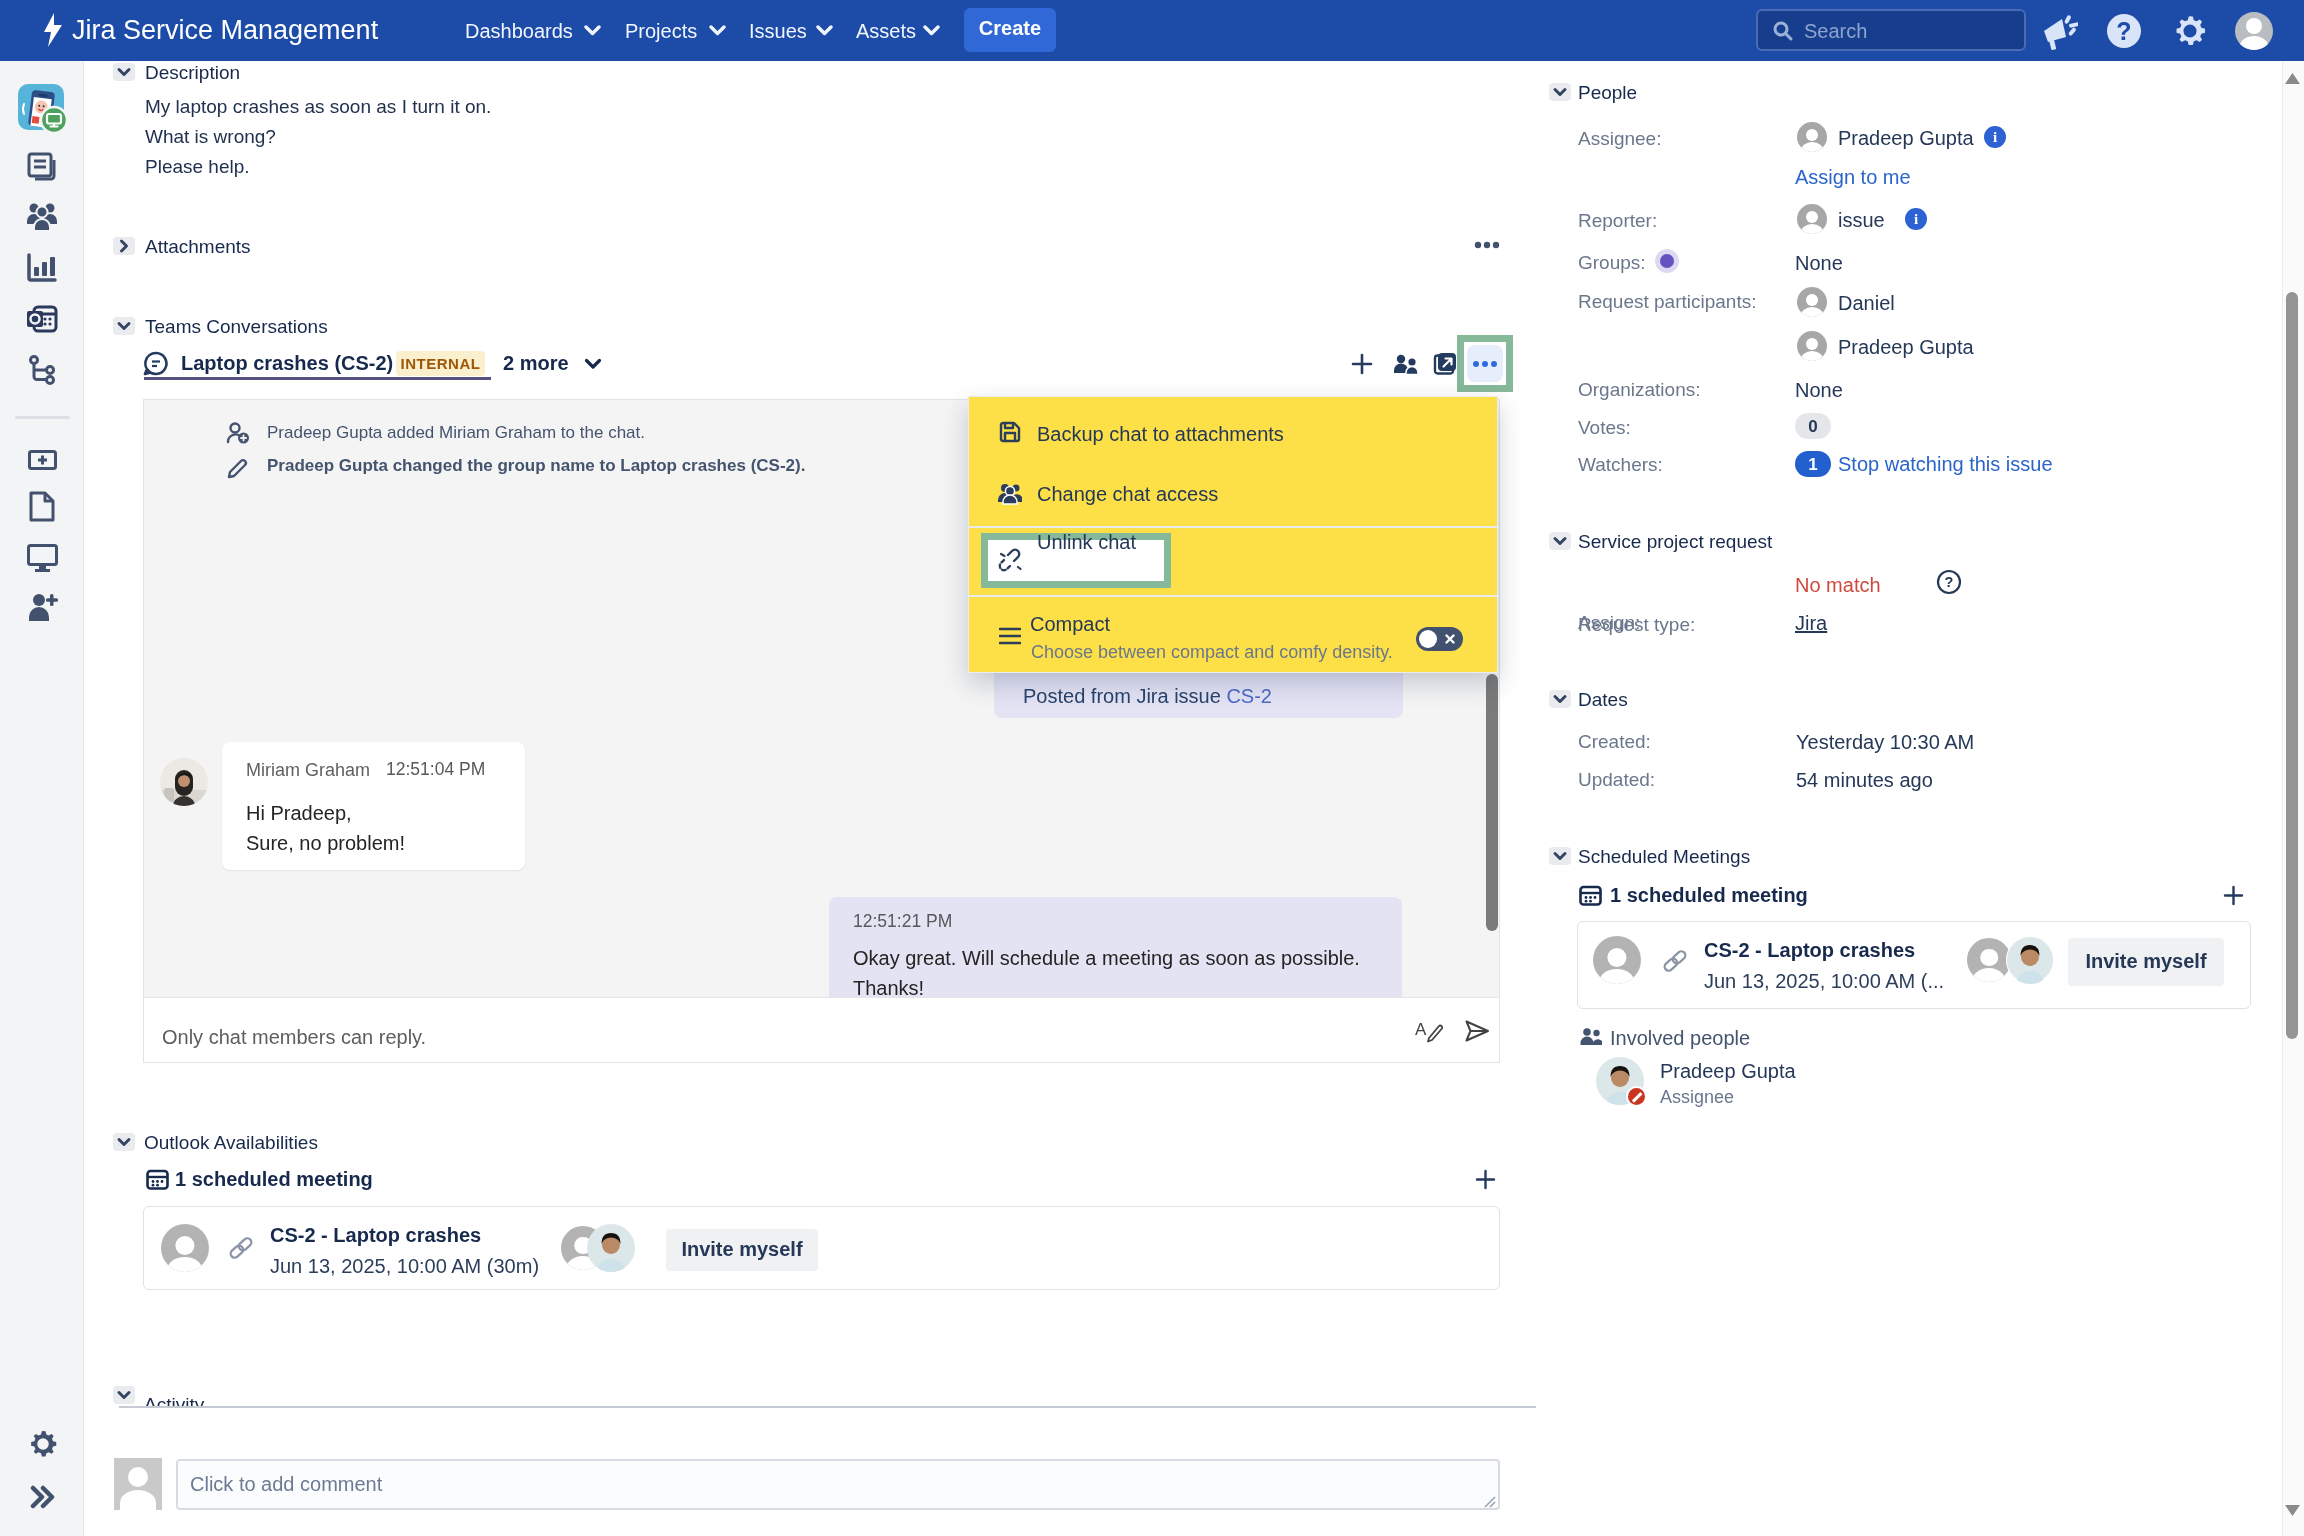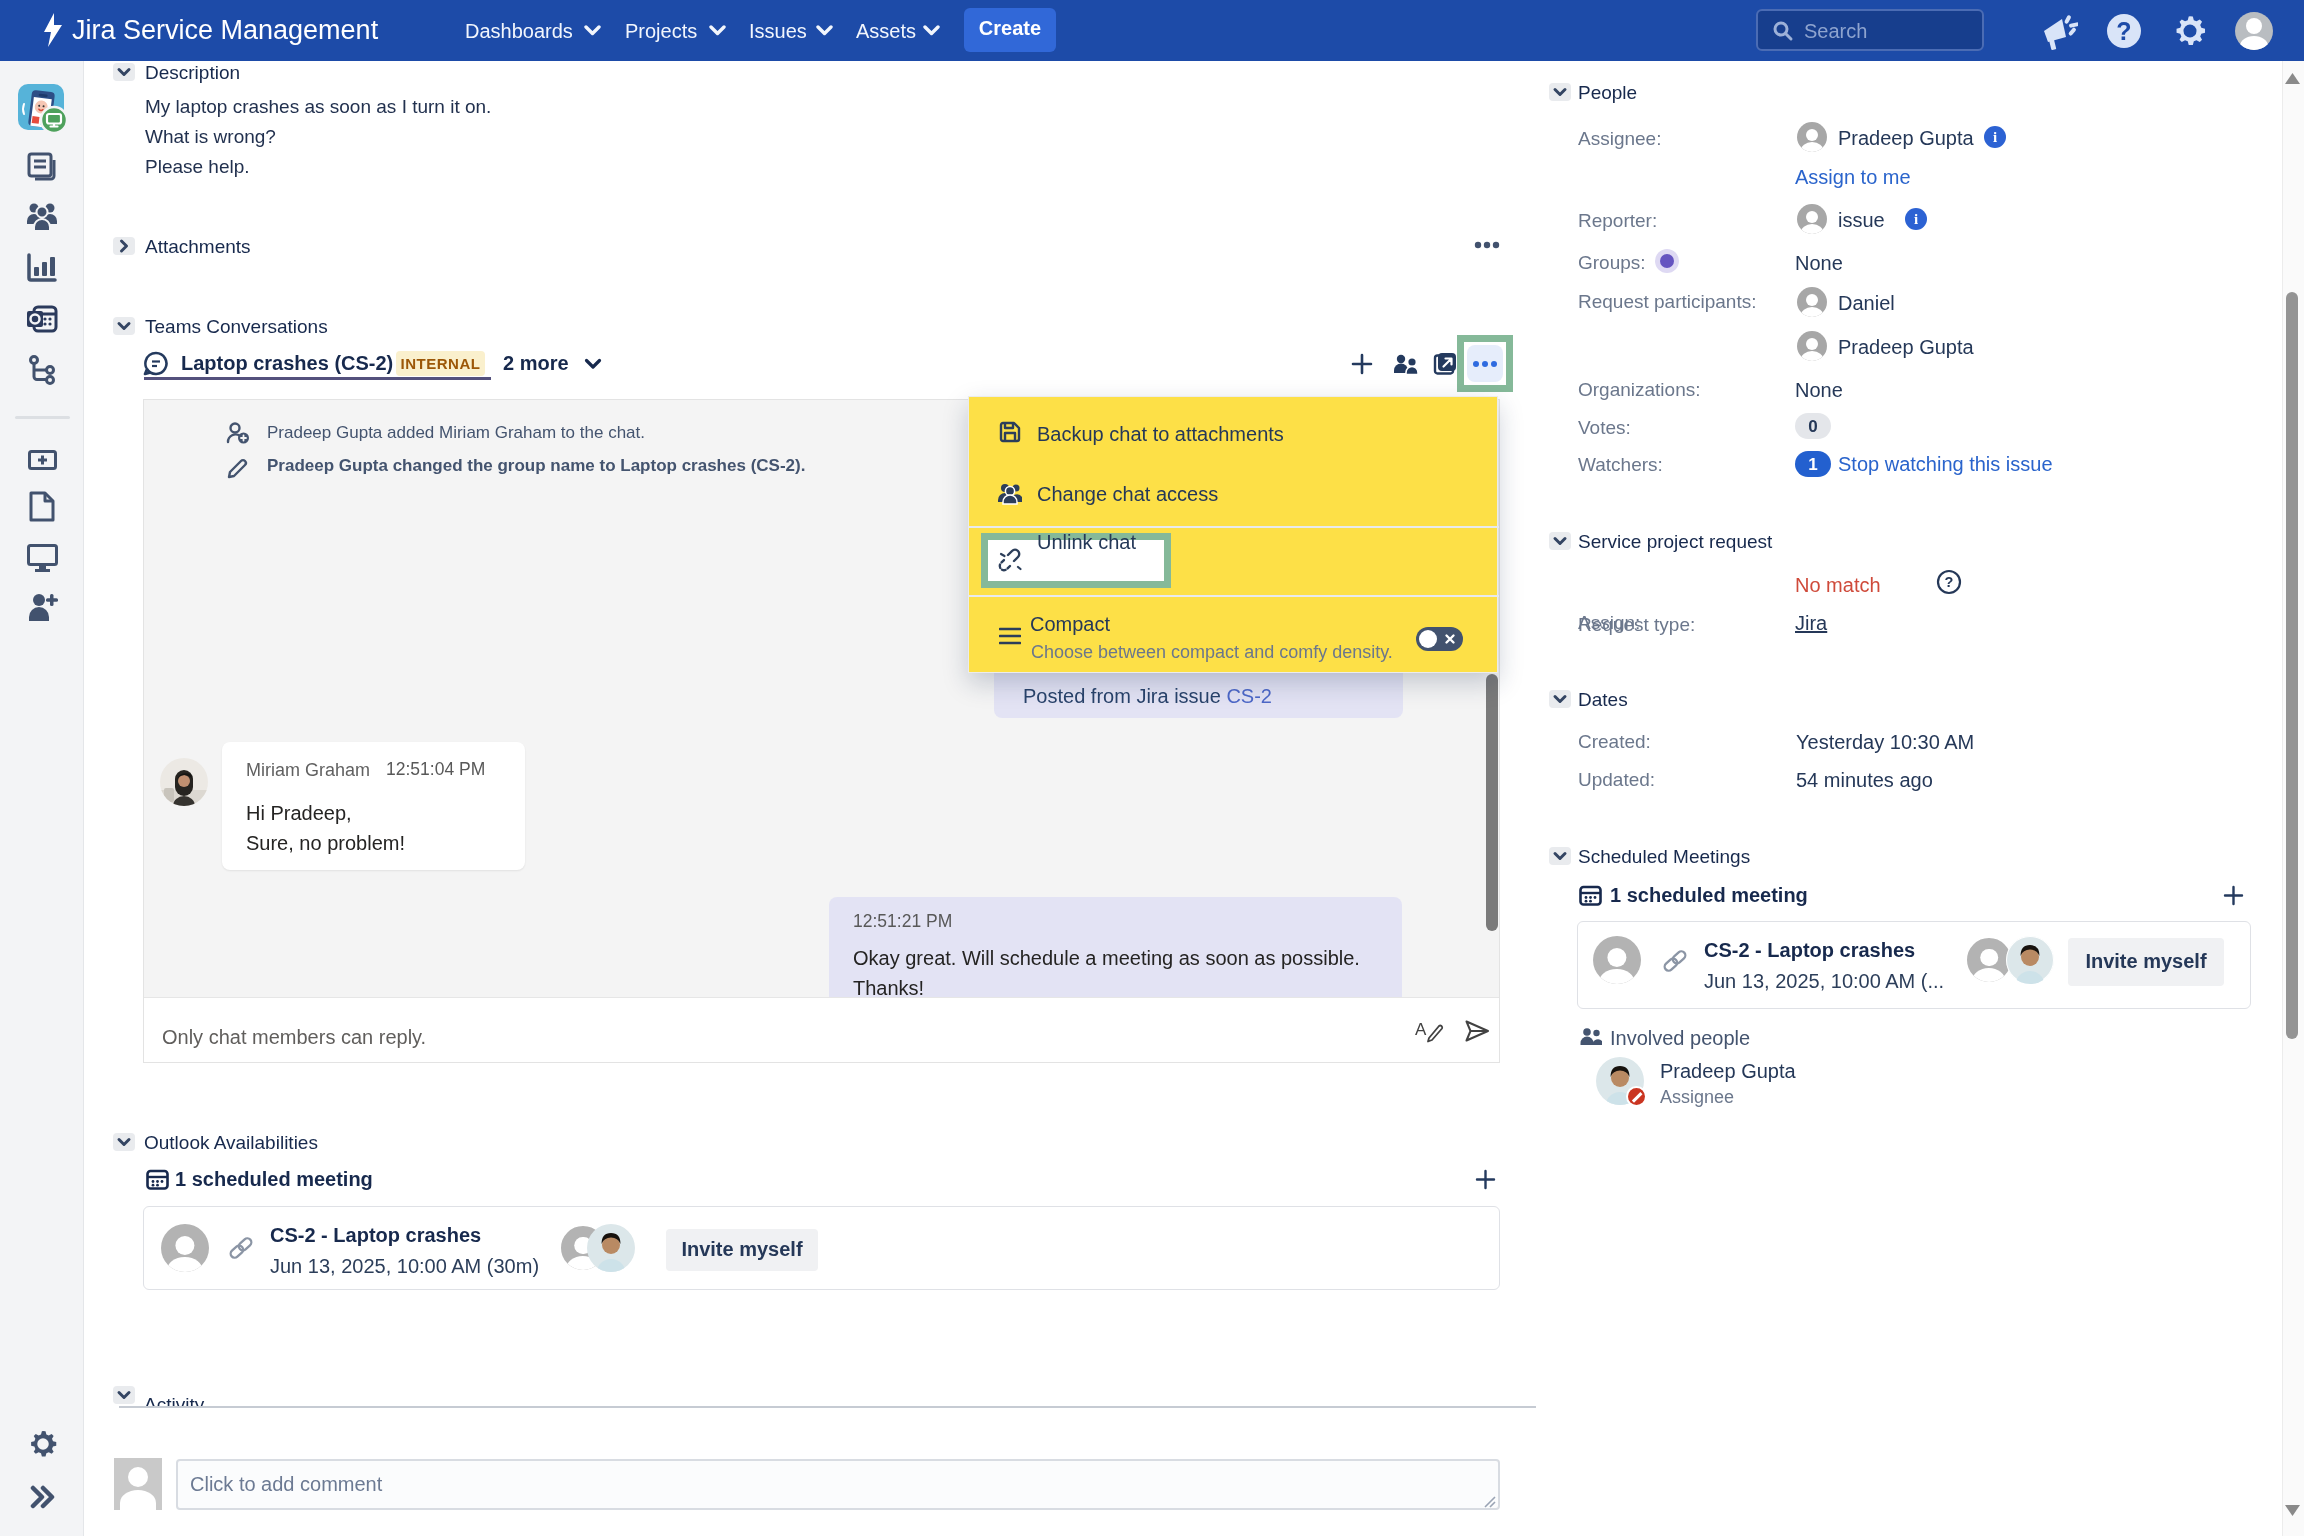--- a/index.html
+++ b/index.html
@@ -38,21 +38,21 @@
     <svg class="abs" style="left:816px;top:25px;" width="17" height="12" viewBox="0 0 17 12">
         <path d="M2 2 L8.5 8.5 L15 2" stroke="#f2f6fd" stroke-width="3.4" fill="none" stroke-linecap="round" stroke-linejoin="round"></path>
       </svg>
     <div class="abs" style="left:856px;top:20px;font-size:20px;color:#f2f6fd;">Assets</div>
     <svg class="abs" style="left:923px;top:25px;" width="17" height="12" viewBox="0 0 17 12">
         <path d="M2 2 L8.5 8.5 L15 2" stroke="#f2f6fd" stroke-width="3.4" fill="none" stroke-linecap="round" stroke-linejoin="round"></path>
       </svg>
     <div class="abs" style="left:964px;top:8px;width:92px;height:44px;background:#3168d8;border-radius:6px;">
       <div class="abs" style="left:0;top:9px;width:92px;text-align:center;font-size:20px;font-weight:bold;color:#fff;">Create</div>
     </div>
-    <div class="abs" style="left:1756px;top:9px;width:228px;height:42px;background:#173e8d;border:2px solid #4b6cb4;border-radius:6px;">
+    <div class="abs" style="left:1756px;top:9px;width:270px;height:42px;background:#173e8d;border:2px solid #4b6cb4;border-radius:6px;">
       <svg class="abs" style="left:14px;top:9px;" width="22" height="22" viewBox="0 0 22 22">
           <circle cx="9" cy="9" r="6" stroke="#9db1d8" stroke-width="3" fill="none"></circle>
           <line x1="13.5" y1="13.5" x2="19" y2="19" stroke="#9db1d8" stroke-width="3" stroke-linecap="round"></line>
         </svg>
       <div class="abs" style="left:46px;top:9px;font-size:20px;color:#8ea4cf;">Search</div>
     </div>
     <svg class="abs" style="left:2040px;top:13px;" width="38" height="38" viewBox="0 0 38 38">
       <g fill="#d9e4f8">
         <path d="M4 18 L22 6 L26 24 L8 29 Z"></path>
         <rect x="10" y="26" width="5" height="11" rx="1" transform="rotate(-14 12 31)"></rect>

